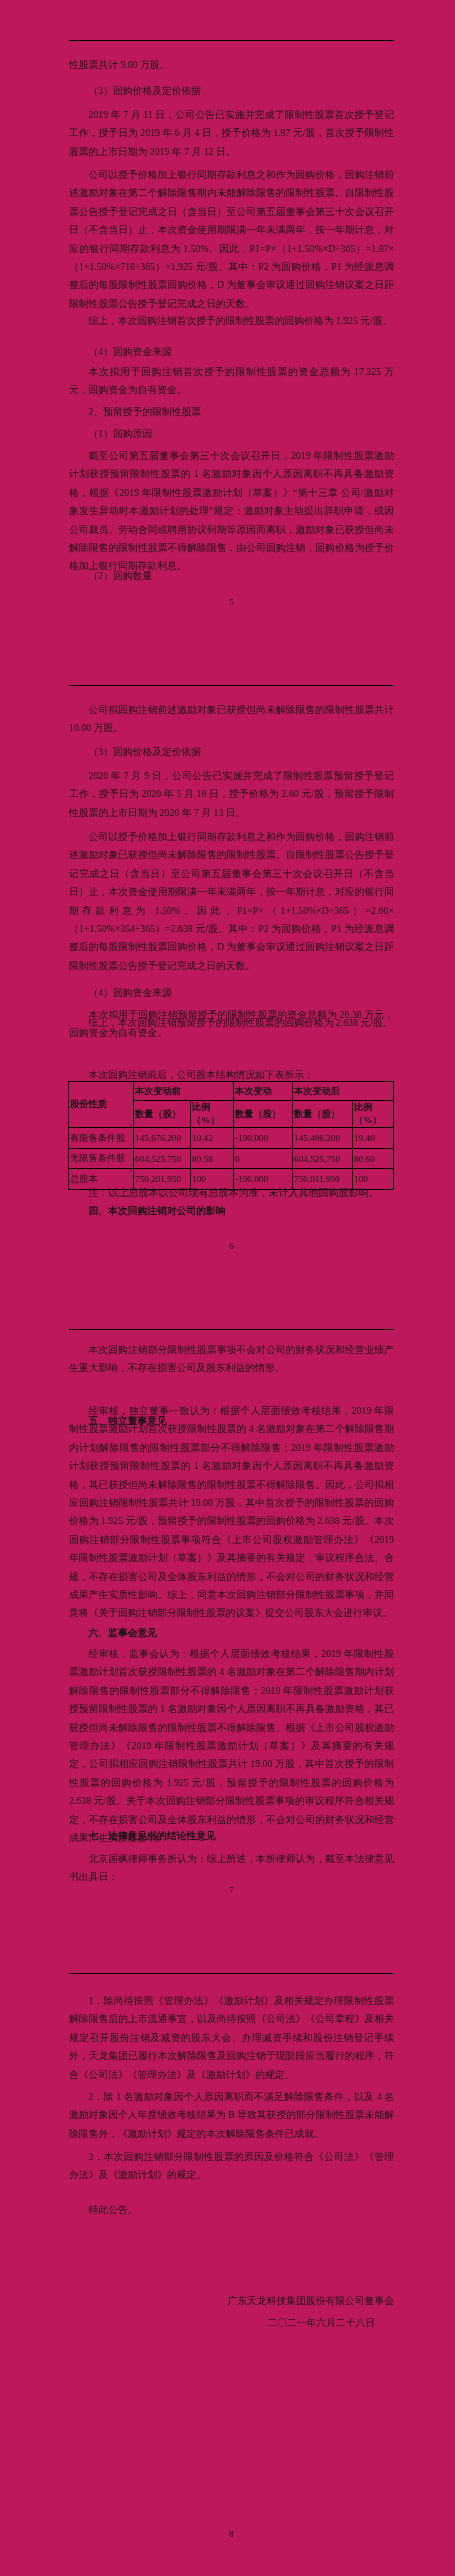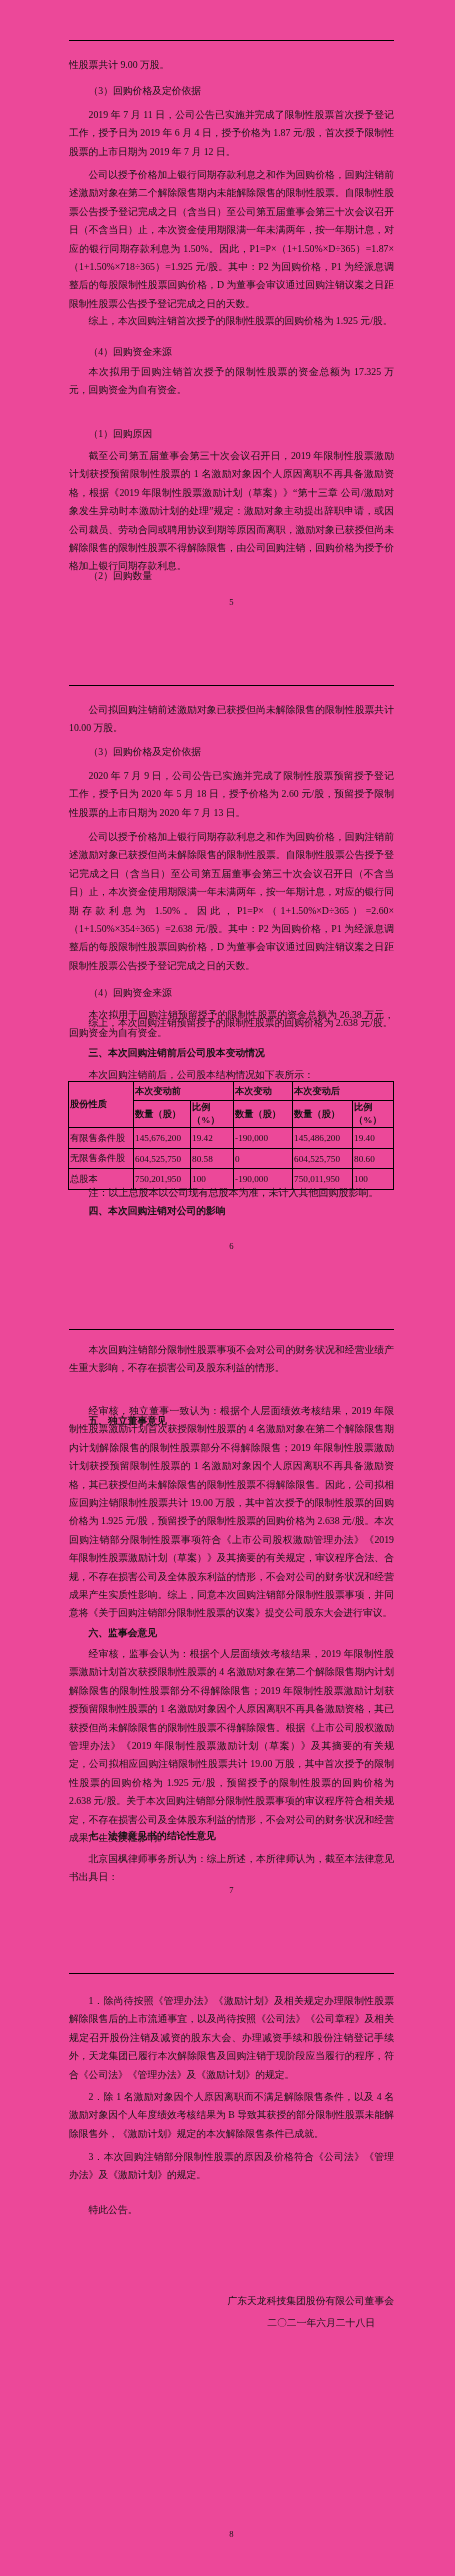--- a/index.html
+++ b/index.html
@@ -1,20 +1,20 @@
 <!DOCTYPE html>
 <html style="font-size:9.2px"><head>
 <meta charset="utf-8">
 <style>
   html,body{margin:0;padding:0;background:#ffffff;}
   .doc{
     position:relative;
     width:455px;
     height:2576px;
-    background:#ec4899;
+    background:#be185d;
     font-family:"Liberation Serif","DejaVu Serif",serif;
     color:#141414;
     overflow:hidden;
   }
   .rule{position:absolute;left:69px;width:325px;height:1.1px;background:#000000;}
   .para{
     position:absolute;left:69px;width:325px;
     font-size:9.8px;line-height:18.4px;
     text-align:justify;text-justify:inter-ideograph;
   }
@@ -39,34 +39,34 @@
 <div class="doc">
 
   <div class="rule" style="top:40px"></div>
   <div class="para" style="top:56px">性股票共计 9.00 万股。</div>
   <div class="para ind" style="top:82px">（3）回购价格及定价依据</div>
   <div class="para ind" style="top:106px">2019 年 7 月 11 日，公司公告已实施并完成了限制性股票首次授予登记工作，授予日为 2019 年 6 月 4 日，授予价格为 1.87 元/股，首次授予限制性股票的上市日期为 2019 年 7 月 12 日。</div>
   <div class="para ind" style="top:166px">公司以授予价格加上银行同期存款利息之和作为回购价格，回购注销前述激励对象在第二个解除限售期内未能解除限售的限制性股票。自限制性股票公告授予登记完成之日（含当日）至公司第五届董事会第三十次会议召开日（不含当日）止，本次资金使用期限满一年未满两年，按一年期计息，对应的银行同期存款利息为 1.50%。因此，P1=P×（1+1.50%×D÷365）=1.87×（1+1.50%×718÷365）=1.925 元/股。其中：P2 为回购价格，P1 为经派息调整后的每股限制性股票回购价格，D 为董事会审议通过回购注销议案之日距限制性股票公告授予登记完成之日的天数。</div>
   <div class="para ind" style="top:312px">综上，本次回购注销首次授予的限制性股票的回购价格为 1.925 元/股。</div>
   <div class="para ind" style="top:343px">（4）回购资金来源</div>
   <div class="para ind" style="top:363px">本次拟用于回购注销首次授予的限制性股票的资金总额为 17.325 万元，回购资金为自有资金。</div>
+  <div class="para ind" style="top:403px">2、预留授予的限制性股票</div>
   <div class="para ind" style="top:425px">（1）回购原因</div>
   <div class="para ind" style="top:447px">截至公司第五届董事会第三十次会议召开日，2019 年限制性股票激励计划获授预留限制性股票的 1 名激励对象因个人原因离职不再具备激励资格，根据《2019 年限制性股票激励计划（草案）》“第十三章 公司/激励对象发生异动时本激励计划的处理”规定：激励对象主动提出辞职申请，或因公司裁员、劳动合同或聘用协议到期等原因而离职，激励对象已获授但尚未解除限售的限制性股票不得解除限售，由公司回购注销，回购价格为授予价格加上银行同期存款利息。</div>
   <div class="para ind" style="top:567px">（2）回购数量</div>
   <div class="pagenum" style="top:597px">5</div>
 
   <div class="rule" style="top:685px"></div>
   <div class="para ind" style="top:701px">公司拟回购注销前述激励对象已获授但尚未解除限售的限制性股票共计 10.00 万股。</div>
   <div class="para ind" style="top:743px">（3）回购价格及定价依据</div>
   <div class="para ind" style="top:767px">2020 年 7 月 9 日，公司公告已实施并完成了限制性股票预留授予登记工作，授予日为 2020 年 5 月 18 日，授予价格为 2.60 元/股，预留授予限制性股票的上市日期为 2020 年 7 月 13 日。</div>
   <div class="para ind" style="top:828px">公司以授予价格加上银行同期存款利息之和作为回购价格，回购注销前述激励对象已获授但尚未解除限售的限制性股票。自限制性股票公告授予登记完成之日（含当日）至公司第五届董事会第三十次会议召开日（不含当日）止，本次资金使用期限满一年未满两年，按一年期计息，对应的银行同期存款利息为 1.50%。因此，P1=P×（1+1.50%×D÷365）=2.60×（1+1.50%×354÷365）=2.638 元/股。其中：P2 为回购价格，P1 为经派息调整后的每股限制性股票回购价格，D 为董事会审议通过回购注销议案之日距限制性股票公告授予登记完成之日的天数。</div>
   <div class="para ind" style="top:1014px">综上，本次回购注销预留授予的限制性股票的回购价格为 2.638 元/股。</div>
   <div class="para ind" style="top:984px">（4）回购资金来源</div>
   <div class="para ind" style="top:1006px">本次拟用于回购注销预留授予的限制性股票的资金总额为 26.38 万元，回购资金为自有资金。</div>
-  <div class="para ind bold" style="top:1044px">三、本次回购注销前后公司股本变动情况</div>
   <div class="para ind" style="top:1066px">本次回购注销前后，公司股本结构情况如下表所示：</div>
 
   <table class="cap">
     <colgroup>
       <col style="width:65px">
         <col style="width:57px">
         <col style="width:43px">
       <col style="width:59px">
         <col style="width:60px">
         <col style="width:41px">

